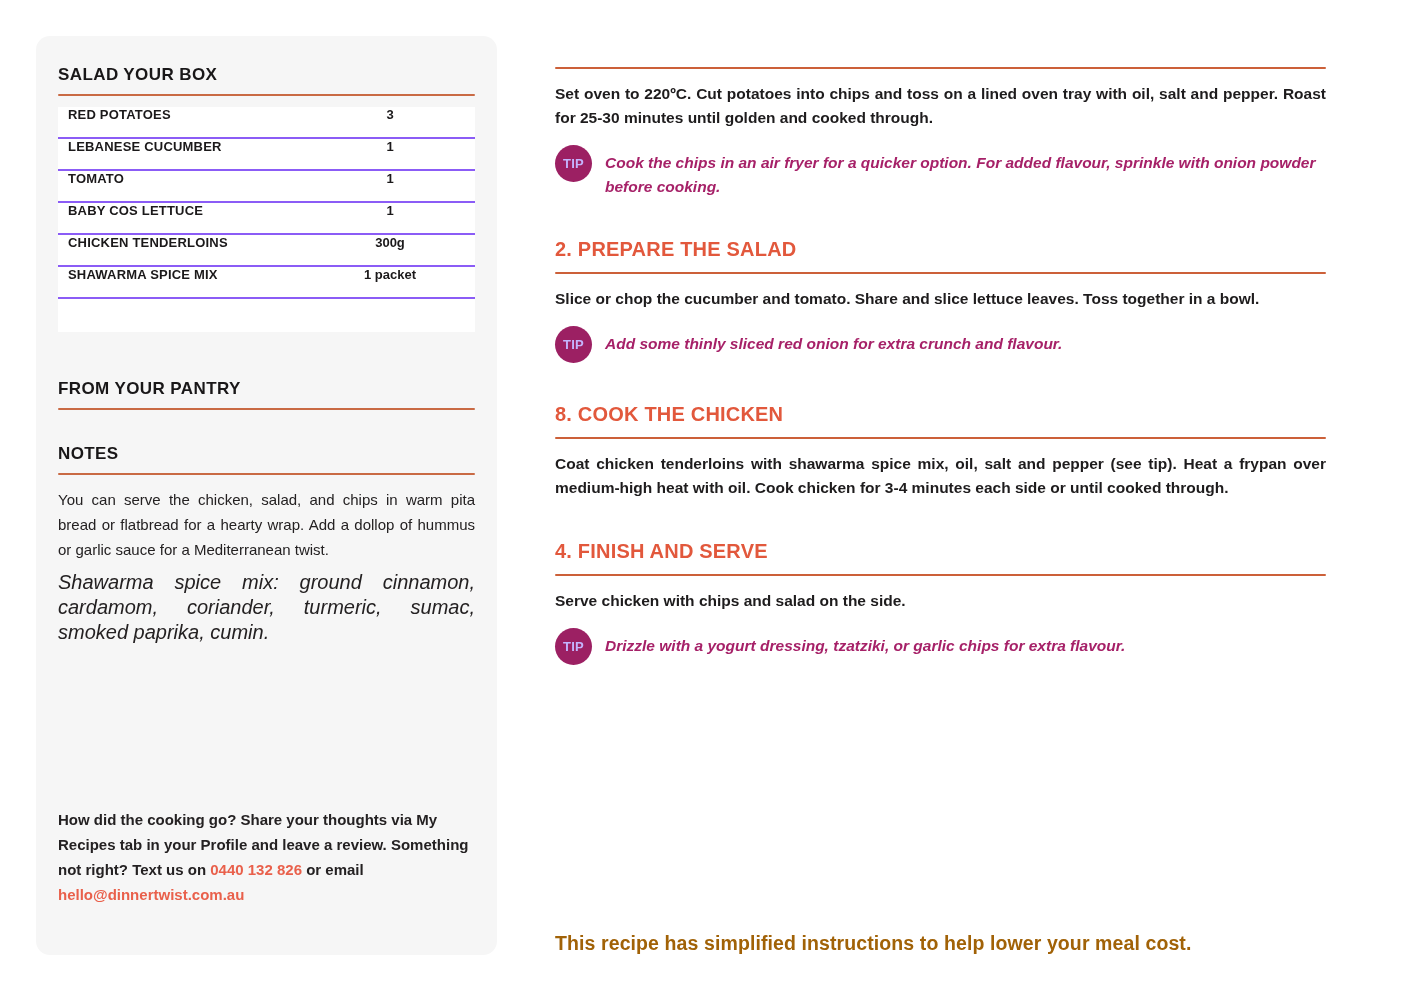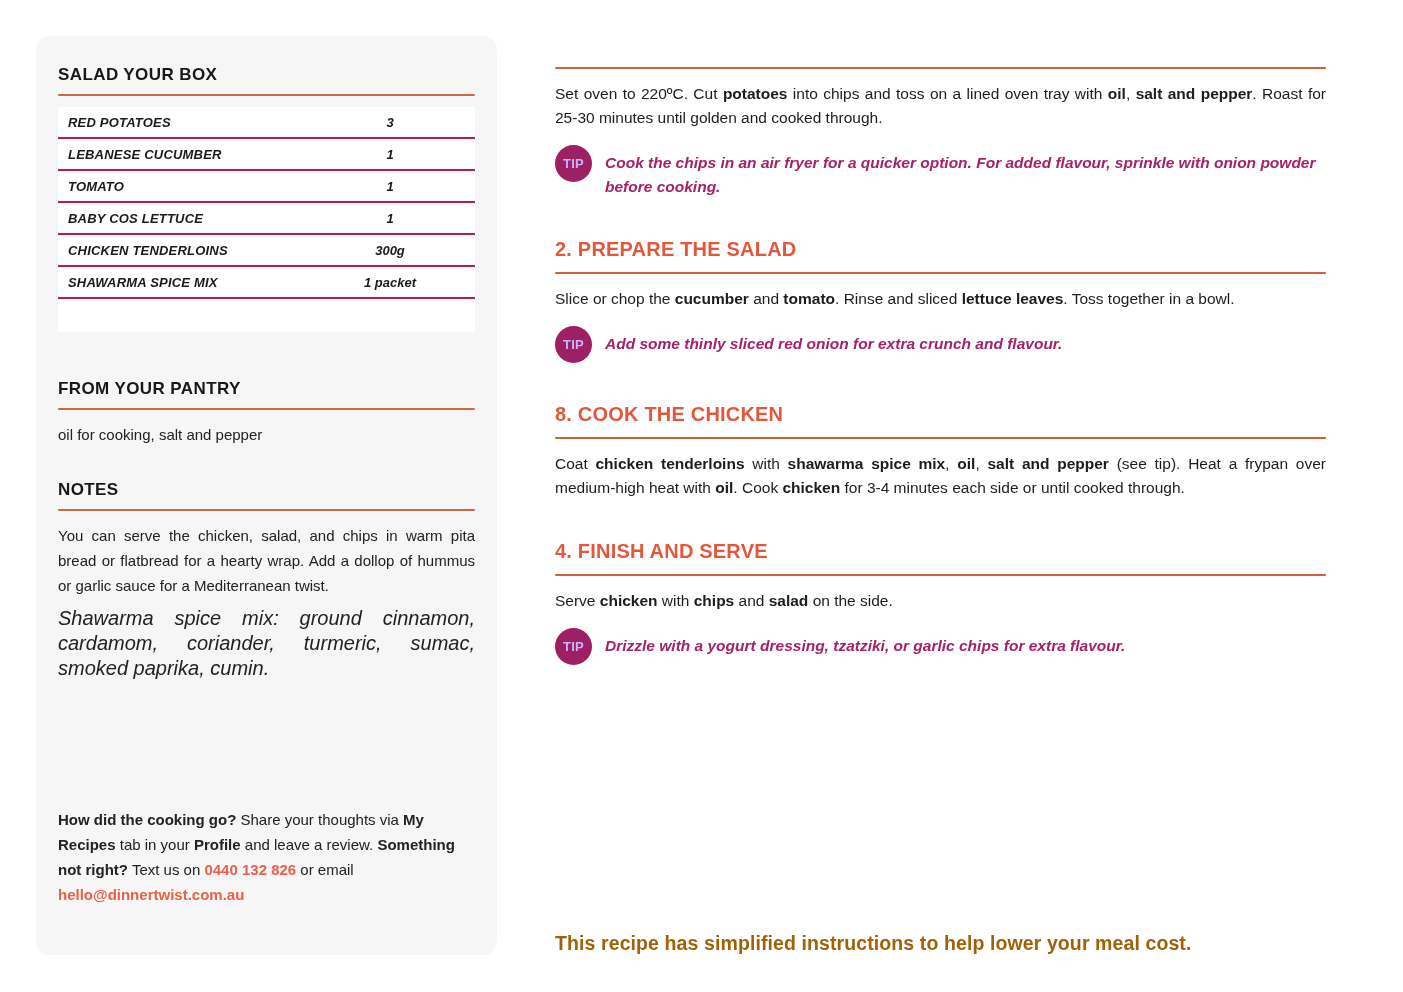--- a/index.html
+++ b/index.html
@@ -17,22 +17,22 @@
     padding:28px 22px 48px 22px;
     display:flex; flex-direction:column;
   }
   .side-heading {
     font-size:17px; font-weight:700; color:#191718; letter-spacing:0.4px;
     line-height:21px;
   }
   .rule { height:2px; background:#c96a44; margin-top:9px; border-radius:1px; }
   .box-table { margin-top:11px; background:#ffffff; }
   .box-row {
-    display:flex; justify-content:space-between; align-items:center;
-    height:32px; padding:0 10px; border-bottom:2px solid #be185d;font-style:italic;
+    display:flex; justify-content:space-between; align-items:flex-start;
+    height:32px; padding:0 10px; border-bottom:2px solid #8b5cf6;
   }
   .box-row .ing-name { font-size:13px; font-weight:700; letter-spacing:0.2px; color:#1b191a; }
   .box-row .ing-qty  { font-size:13px; font-weight:700; color:#1b191a; width:150px; text-align:center; }
   .box-spacer { height:33px; background:#ffffff; }
   .pantry-section { margin-top:46px; }
   .pantry-text { margin-top:13px; font-size:15px; line-height:23px; color:#242122; }
   .notes-section { margin-top:33px; }
   .notes-para { margin-top:12px; font-size:15px; line-height:25px; text-align:justify; color:#242122; }
   .notes-spice { margin-top:8px; font-size:20px; line-height:25px; text-align:justify; font-style:italic; color:#242122; }
   .side-footer { margin-top:auto; font-size:15px; line-height:25px; color:#242122; }
@@ -55,21 +55,21 @@
   }
   .tip-text {
     margin-left:13px; padding-top:6px;
     font-size:15.5px; line-height:23.5px; font-weight:700; font-style:italic; color:#a62168;
   }
   .banner {
     margin-top:auto; font-size:19.5px; font-weight:700; color:#a16207; letter-spacing:0.1px;
     line-height:26px;
   }
   
-  .seg-normal { font-weight:normal; }
+  .seg-normal { font-weight:bold; }
   .seg-bold { font-weight:700; }
   .seg-bold-accent { font-weight:700; color:#e9604b;text-align:right; }
 </style>
 </head>
 <body>
 
 <div class="page">
 
   <aside class="sidebar">
 
@@ -101,21 +101,20 @@
           <span class="ing-name">SHAWARMA SPICE MIX</span>
           <span class="ing-qty">1 packet</span>
         </div>
         <div class="box-spacer"></div>
       </div>
     </section>
 
     <section class="pantry-section">
       <div class="side-heading">FROM YOUR PANTRY</div>
       <div class="rule"></div>
-      <p class="pantry-text">oil for cooking, salt and pepper</p>
     </section>
 
     <section class="notes-section">
       <div class="side-heading">NOTES</div>
       <div class="rule"></div>
       <p class="notes-para">You can serve the chicken, salad, and chips in warm pita bread or flatbread for a hearty wrap. Add a dollop of hummus or garlic sauce for a Mediterranean twist.</p>
       <p class="notes-spice">Shawarma spice mix: ground cinnamon, cardamom, coriander, turmeric, sumac, smoked paprika, cumin.</p>
     </section>
 
     <p class="side-footer"><span class="seg-bold">How did the cooking go?</span><span class="seg-normal"> Share your thoughts via </span><span class="seg-bold">My Recipes</span><span class="seg-normal"> tab in your </span><span class="seg-bold">Profile</span><span class="seg-normal"> and leave a review. </span><span class="seg-bold">Something not right?</span><span class="seg-normal"> Text us on </span><span class="seg-bold-accent">0440 132 826</span><span class="seg-normal"> or email </span><span class="seg-bold-accent">hello@dinnertwist.com.au</span></p>
@@ -128,21 +127,21 @@
       <p class="step-body"><span class="seg-normal">Set oven to 220ºC. Cut </span><span class="seg-bold">potatoes</span><span class="seg-normal"> into chips and toss on a lined oven tray with </span><span class="seg-bold">oil</span><span class="seg-normal">, </span><span class="seg-bold">salt and pepper</span><span class="seg-normal">. Roast for 25-30 minutes until golden and cooked through.</span></p>
       <div class="tip-row">
         <div class="tip-badge">TIP</div>
         <p class="tip-text">Cook the chips in an air fryer for a quicker option. For added flavour, sprinkle with onion powder before cooking.</p>
       </div>
     </section>
 
     <section class="step">
       <h1 class="step-heading">2. PREPARE THE SALAD</h1>
       <div class="rule-step"></div>
-      <p class="step-body"><span class="seg-normal">Slice or chop the </span><span class="seg-bold">cucumber</span><span class="seg-normal"> and </span><span class="seg-bold">tomato</span><span class="seg-normal">. Rinse and sliced </span><span class="seg-bold">lettuce leaves</span><span class="seg-normal">. Toss together in a bowl.</span></p>
+      <p class="step-body"><span class="seg-normal">Slice or chop the </span><span class="seg-bold">cucumber</span><span class="seg-normal"> and </span><span class="seg-bold">tomato</span><span class="seg-normal">. Share and slice </span><span class="seg-bold">lettuce leaves</span><span class="seg-normal">. Toss together in a bowl.</span></p>
       <div class="tip-row">
         <div class="tip-badge">TIP</div>
         <p class="tip-text">Add some thinly sliced red onion for extra crunch and flavour.</p>
       </div>
     </section>
 
     <section class="step">
       <h1 class="step-heading">8. COOK THE CHICKEN</h1>
       <div class="rule-step"></div>
       <p class="step-body"><span class="seg-normal">Coat </span><span class="seg-bold">chicken tenderloins</span><span class="seg-normal"> with </span><span class="seg-bold">shawarma spice mix</span><span class="seg-normal">, </span><span class="seg-bold">oil</span><span class="seg-normal">, </span><span class="seg-bold">salt and pepper</span><span class="seg-normal"> (see tip). Heat a frypan over medium-high heat with </span><span class="seg-bold">oil</span><span class="seg-normal">. Cook </span><span class="seg-bold">chicken</span><span class="seg-normal"> for 3-4 minutes each side or until cooked through.</span></p>

